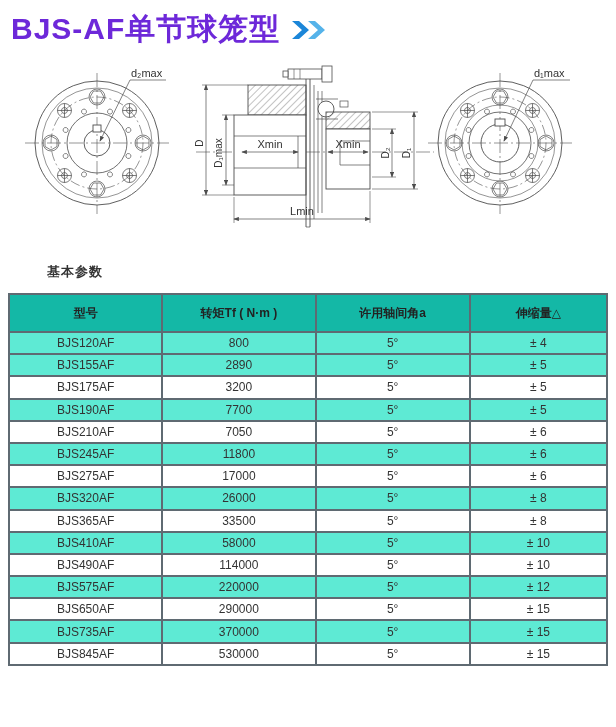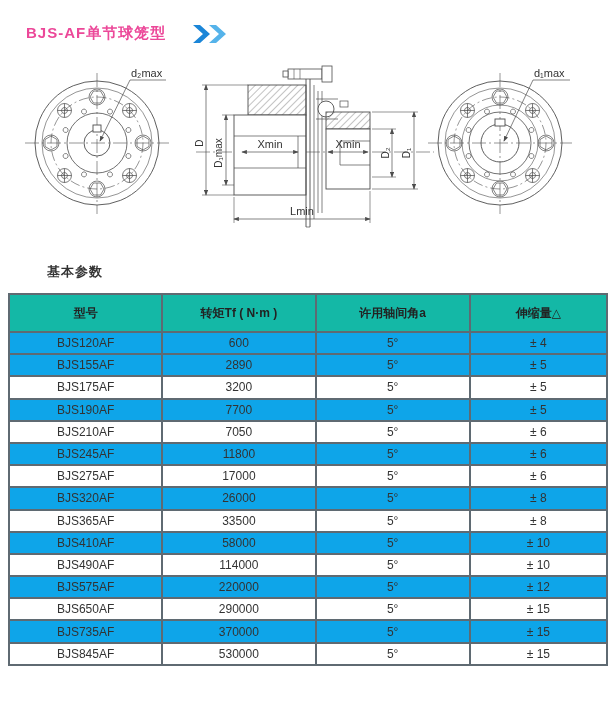--- a/index.html
+++ b/index.html
@@ -6,42 +6,42 @@
   body{
     width:616px;height:727px;position:relative;overflow:hidden;
     background:#ffffff;
     font-family:"Liberation Sans","DejaVu Sans",sans-serif;
   }
   .page-header{
     position:absolute;top:8px;left:10px;
     display:flex;align-items:center;gap:10px;
   }
   .page-title{
-    margin:16px;font-size:15px;font-weight:bold;color:#ec4899;letter-spacing:1px;
+    margin:1px;font-size:30px;font-weight:bold;color:#6d28d9;letter-spacing:1px;
   }
   .drawings{position:absolute;top:57px;left:0;width:616px;height:190px;text-align:right;}
   .drawings svg{display:block;}
   .section-label{
     position:absolute;top:263px;left:47px;
     font-size:13px;color:#333;font-weight:bold;letter-spacing:1px;
   }
   table.params{
     position:absolute;top:293px;left:8px;width:600px;
     border-collapse:collapse;table-layout:fixed;
     font-size:12px;color:#333;
   }
   table.params th,table.params td{
     border:2px solid #5f6a72;text-align:center;padding:0;
     overflow:hidden;white-space:nowrap;
   }
   table.params th{
     height:36px;background:#14b8a6;color:#222;font-weight:bold;font-size:12px;
   }
   table.params td{height:20.2px;background:#ffffff;}
-  table.params tr.alt td{background:#0ea5e9;}
+  table.params tr.alt td{background:#5eead4;}
   .dimtext{font-size:11px;fill:#333;font-family:"Liberation Sans","DejaVu Sans",sans-serif;}
   .dimtext-sm{font-size:10px;fill:#333;font-family:"Liberation Sans","DejaVu Sans",sans-serif;}
 </style>
 </head>
 <body>
 
 <div class="page-header">
   <h1 class="page-title">BJS-AF单节球笼型</h1>
   <svg width="42" height="20" viewBox="0 0 42 20" aria-hidden="true">
     <polygon points="1,1 11,10 1,19 8,19 18,10 8,1" fill="#1b86d8"></polygon>
@@ -314,21 +314,21 @@
     <tr>
       <th>型号</th>
       <th>转矩Tf ( N·m )</th>
       <th>许用轴间角a</th>
       <th>伸缩量△</th>
     </tr>
   </thead>
   <tbody>
       <tr class="alt">
         <td>BJS120AF</td>
-        <td>600</td>
+        <td>800</td>
         <td>5°</td>
         <td>± 4</td>
       </tr>
       <tr class="alt">
         <td>BJS155AF</td>
         <td>2890</td>
         <td>5°</td>
         <td>± 5</td>
       </tr>
       <tr>

